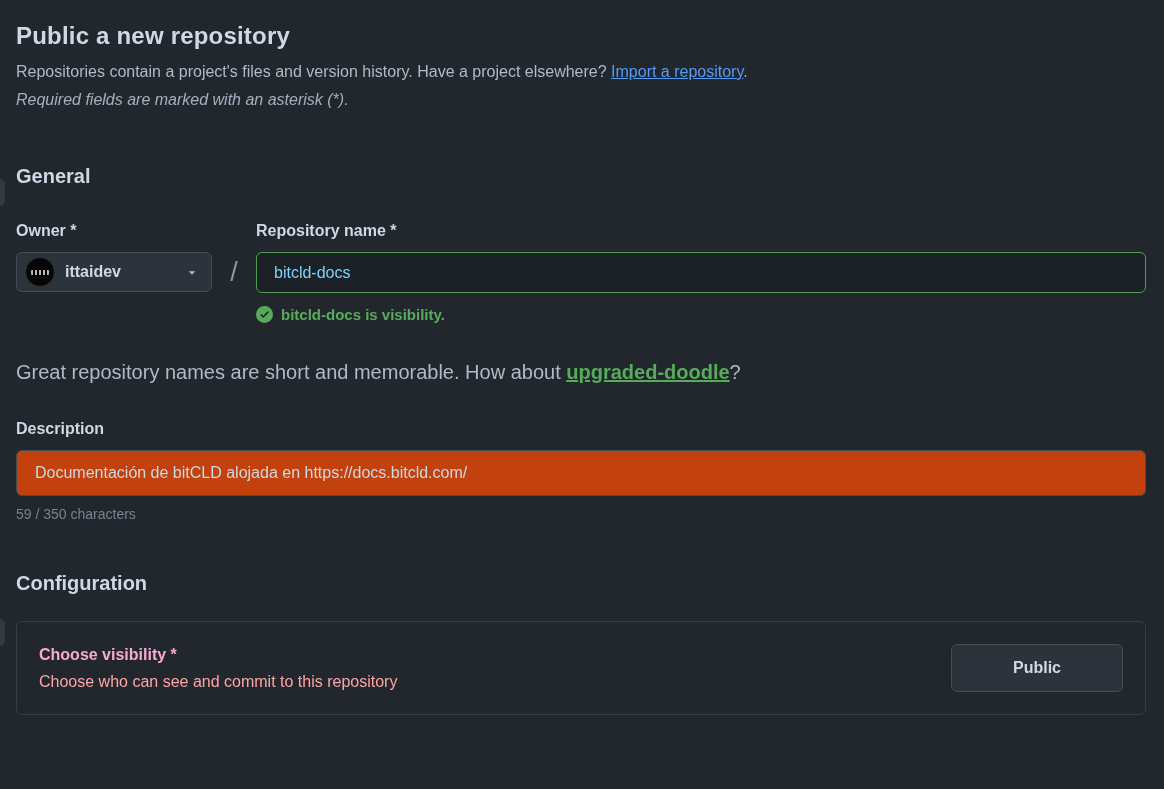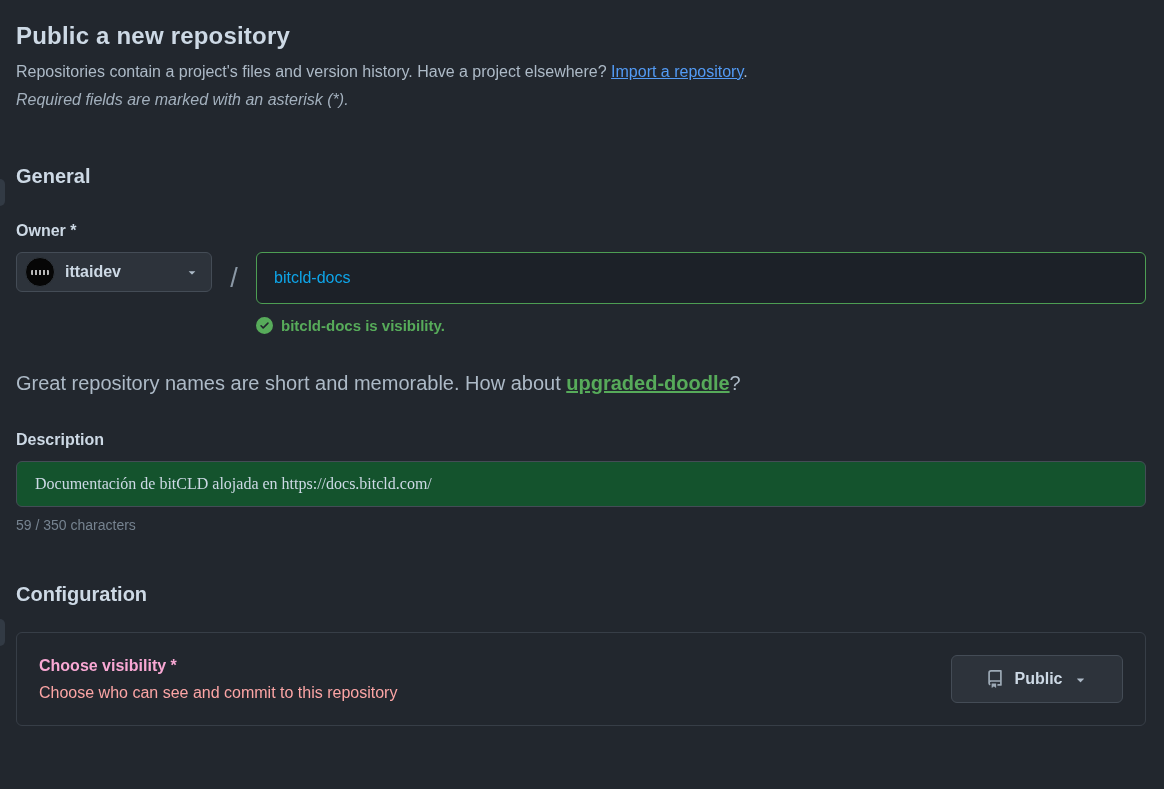--- a/index.html
+++ b/index.html
@@ -67,58 +67,58 @@
   .caret { width: 14px; height: 14px; flex: 0 0 auto; }
 
   .slash {
     grid-column: 2; grid-row: 2; margin-top: 12px;
     display: flex; align-items: center; justify-content: center;
     font-size: 27px; font-weight: 300; color: #8b98a5;
   }
 
   .repo-input {
     grid-column: 3; grid-row: 2; margin-top: 12px;
-    height: 52px; width: 100%;
-    background: #1c2128; color: #0ea5e9;
+    height: 41px; width: 100%;
+    background: #1c2128; color: #7dd3fc;
     border: 1.5px solid #4d9e53; border-radius: 6px;
     font-size: 16px; padding: 0 17px; font-family: inherit; outline: none;
   }
   .availability {
     grid-column: 3; grid-row: 3; margin-top: 13px;
     display: flex; align-items: center; gap: 8px;
     color: #57ab5a; font-weight: 700; font-size: 15px;
   }
   .availability svg { flex: 0 0 auto; display: block; }
 
   p.name-hint { margin: 38px 0 0; font-size: 20px; color: #adbac7; }
   a.link-green { color: #57ab5a; font-weight: 700; text-decoration: underline; cursor: pointer; }
 
   .desc-label { display: block; margin-top: 36px; font-size: 16px; font-weight: 700; color: #cdd9e5; }
   .desc-input {
     margin-top: 12px; width: 100%; height: 46px;
-    background: #14532d; color: #cdd9e5;
+    background: #c2410c; color: #cdd9e5;
     border: 1px solid #444c56; border-radius: 6px;
-    font-size: 16px; padding: 0 18px; font-family: Liberation Serif, serif; outline: none;
+    font-size: 16px; padding: 0 18px; font-family: Liberation Sans, sans-serif; outline: none;
   }
   .char-count { margin-top: 10px; font-size: 14px; color: #768390; }
 
   .visibility-card {
     margin-top: 26px;
     border: 1px solid #373e47; border-radius: 6px;
     padding: 22px;
     display: flex; align-items: center; justify-content: space-between;
   }
   .vis-label { font-size: 16px; font-weight: 700; color: #f9a8d4; }
   .vis-help  { margin-top: 9px; font-size: 16px; color: #fca5a5; }
   .visibility-btn {
     height: 48px; min-width: 172px;
     display: flex; align-items: center; justify-content: center; gap: 10px;
     background: #2d333b; border: 1px solid #444c56; border-radius: 6px;
     color: #cdd9e5; font-size: 16px; font-weight: 700;
-    cursor: pointer; font-family: inherit; padding: 12px 16px;
+    cursor: pointer; font-family: inherit; padding: 12px 16px; flex-direction: column;
   }
   .visibility-btn svg { display: block; }
 </style>
 </head>
 <body>
 
 <div class="anchor-pill pill-general"></div>
 <div class="anchor-pill pill-config"></div>
 
 <div class="content">
@@ -126,20 +126,21 @@
   <header>
     <h1 class="page-title">Public a new repository</h1>
     <p class="subtitle"><span>Repositories contain a project's files and version history. Have a project elsewhere? </span><a class="link-blue">Import a repository</a><span>.</span></p>
     <p class="required-note">Required fields are marked with an asterisk (*).</p>
   </header>
 
   <h2 class="section-heading">General</h2>
 
   <div class="form-grid">
     <div class="field-label owner-label">Owner *</div>
+    <div class="field-label repo-label">Repository name *</div>
 
     <button class="owner-btn">
       <span class="avatar">
         <span class="avatar-mark"></span>
       </span>
       <span class="owner-name">ittaidev</span>
       <svg class="caret" viewBox="0 0 16 16">
         <path fill="#adbac7" d="m4.427 7.427 3.396 3.396a.25.25 0 0 0 .354 0l3.396-3.396A.25.25 0 0 0 11.396 7H4.604a.25.25 0 0 0-.177.427Z"></path>
       </svg>
     </button>

